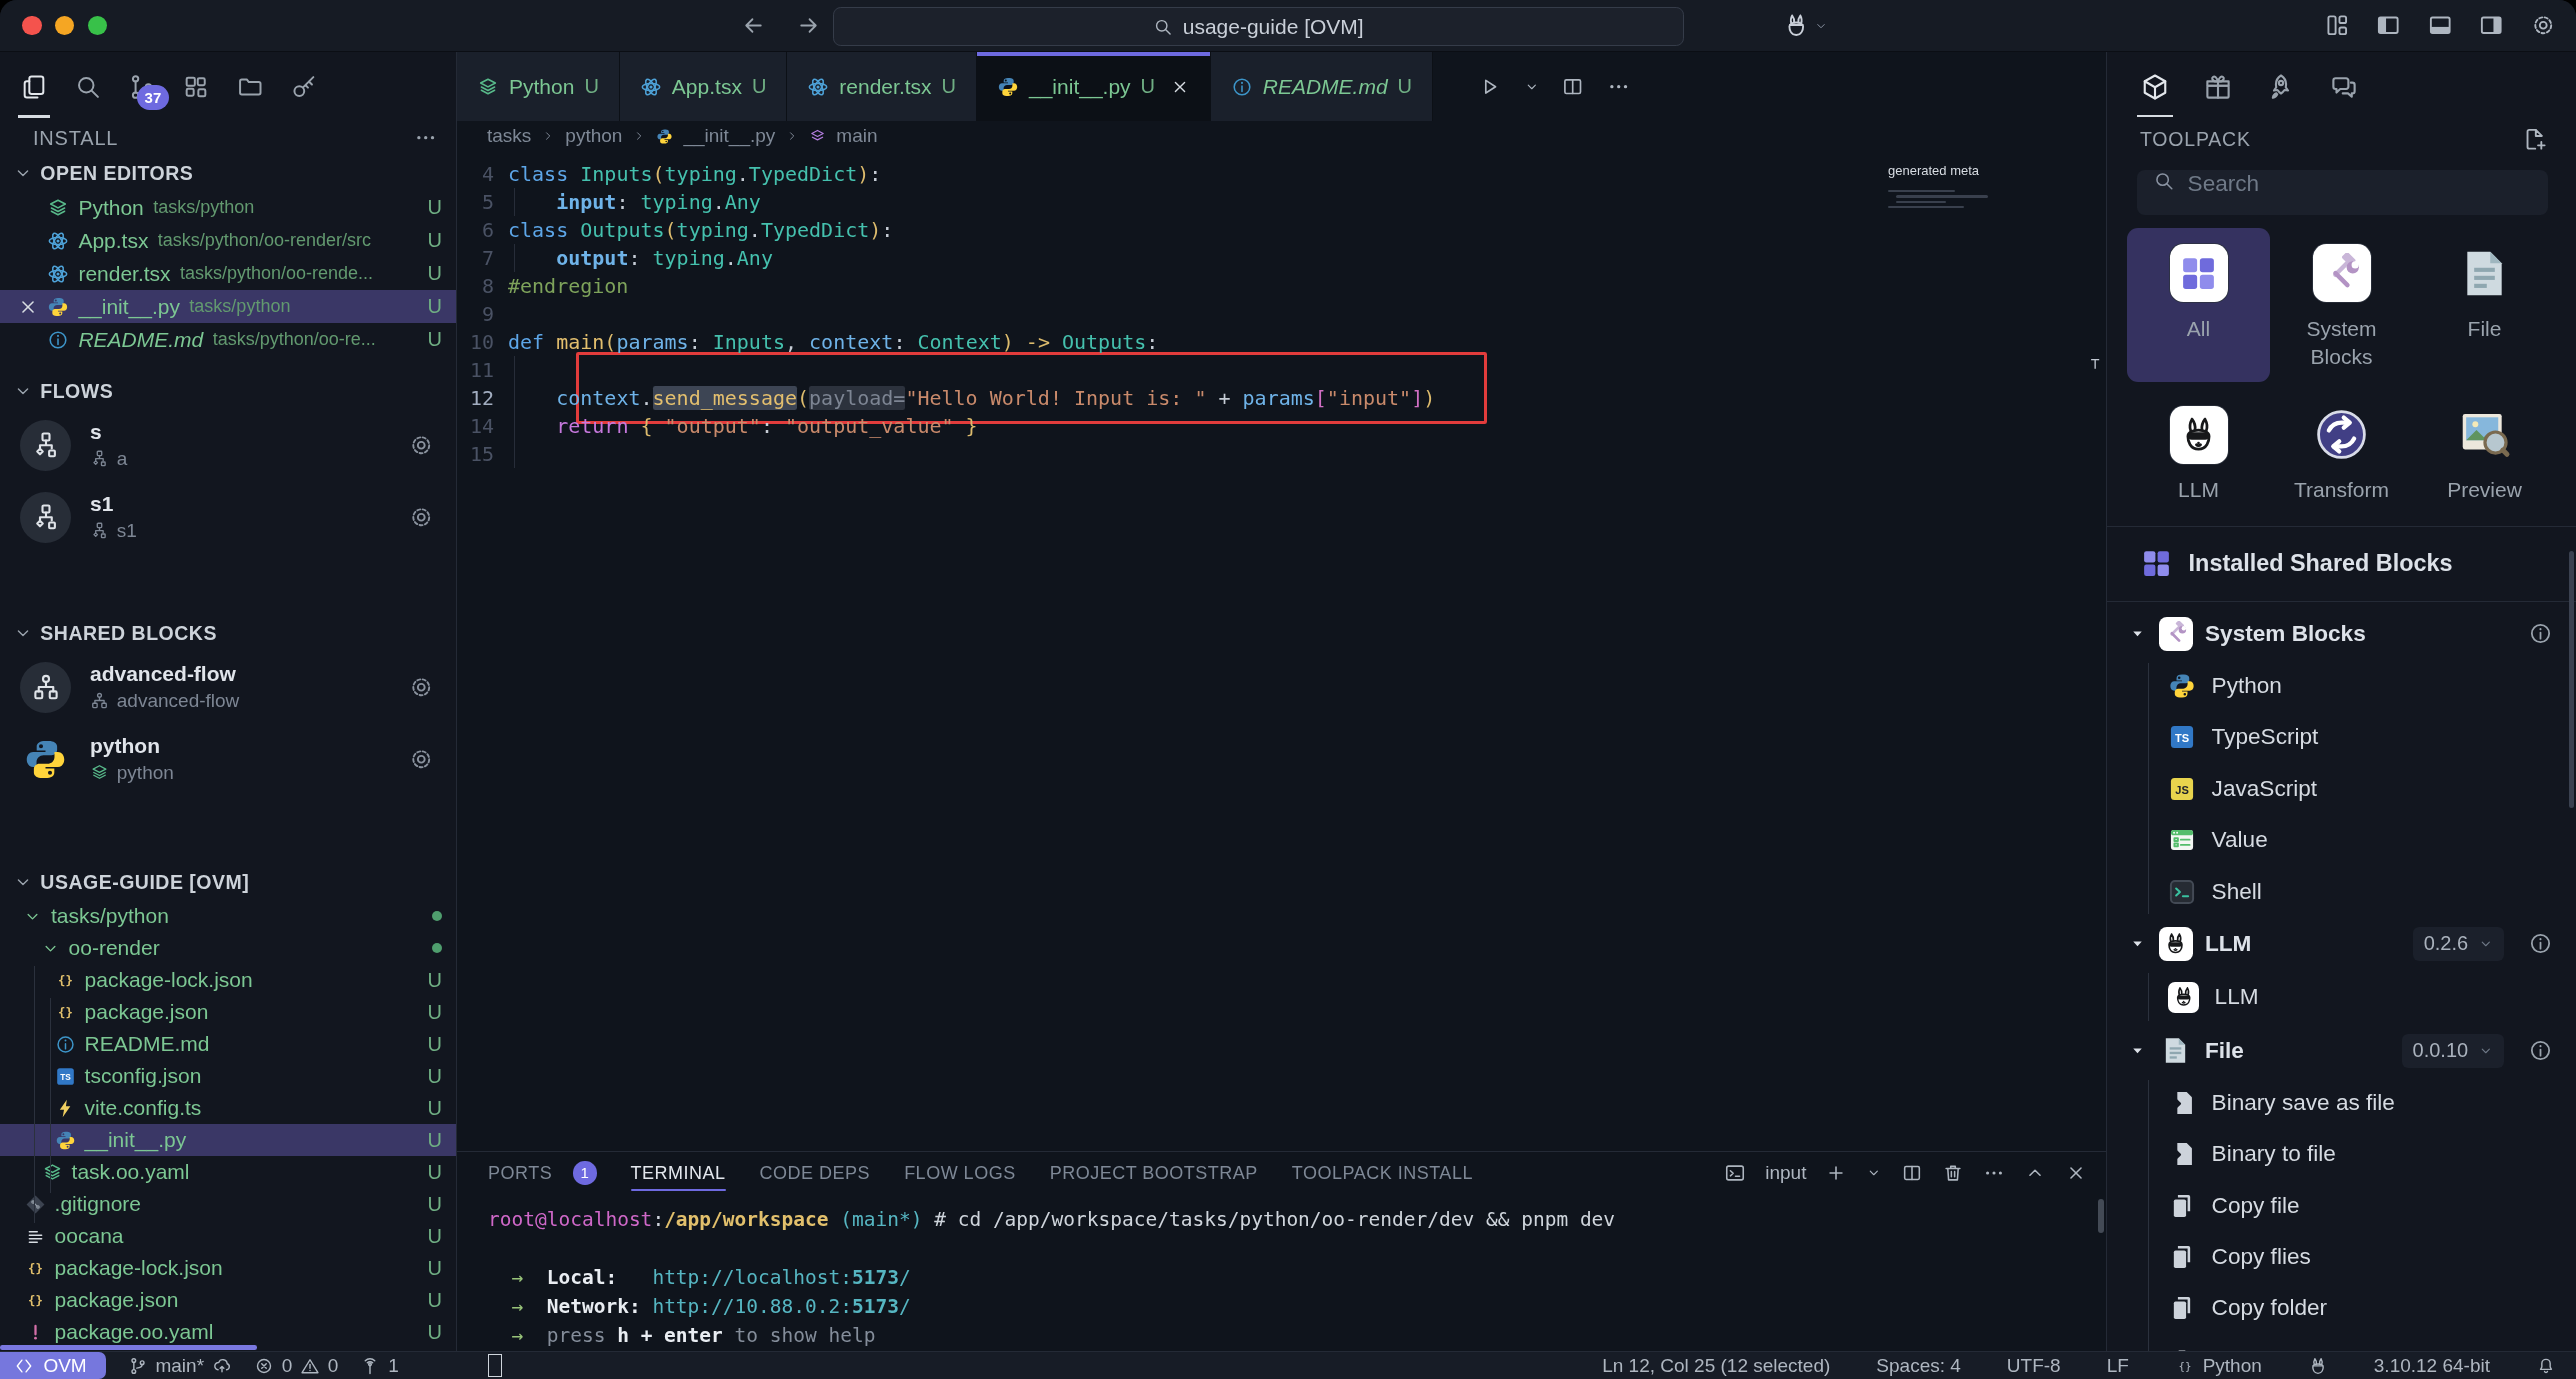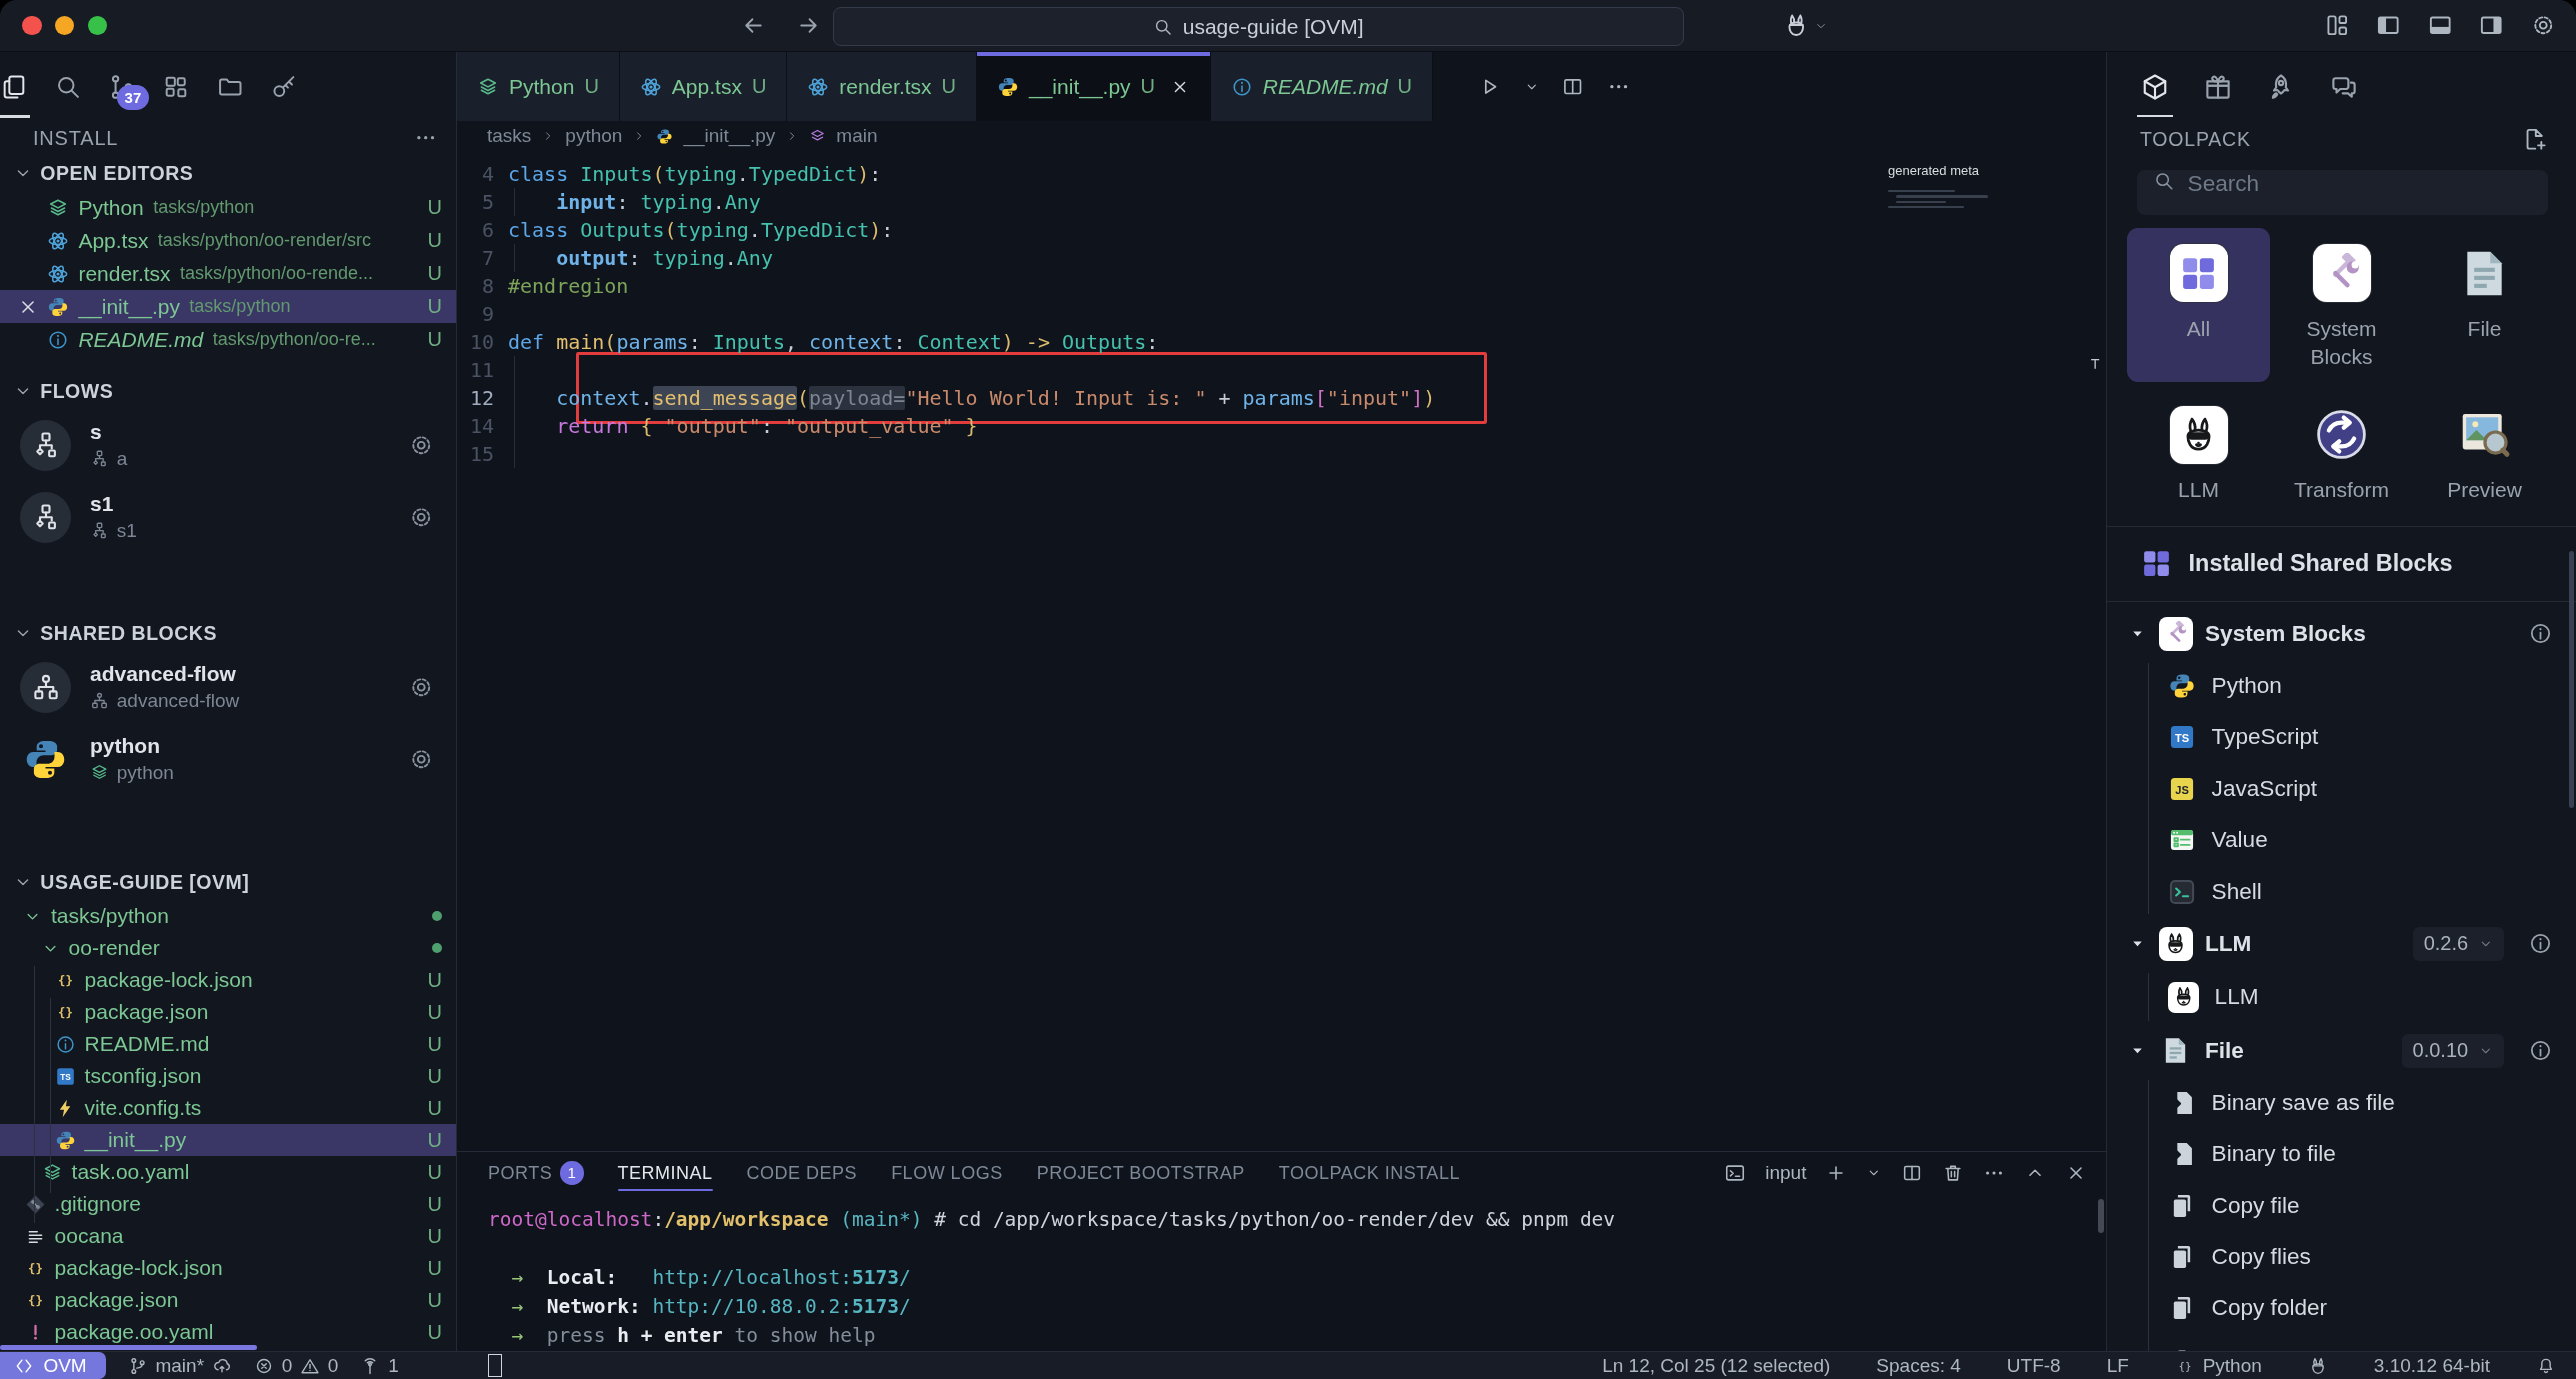--- a/index.html
+++ b/index.html
@@ -24,21 +24,21 @@
   .tb-icons{position:absolute;right:20px;display:flex;gap:25px;color:#aeb6c0;align-items:center;}
   .tb-icons .islot{width:26.5px;height:26.5px;}
 
   
   .main{flex:1;display:flex;min-height:0;}
   .sidebar{width:456px;background:#12161f;border-right:0.8px solid #242a36;flex-shrink:0;position:relative;overflow:hidden;}
   .center{flex:1;display:flex;flex-direction:column;min-width:0;background:#0f141c;}
   .rightpanel{width:469px;background:#12161f;border-left:0.8px solid #242a36;flex-shrink:0;position:relative;overflow:hidden;display:flex;flex-direction:column;}
 
   
-  .activity{height:69px;display:flex;align-items:center;gap:26px;color:#9aa3ad;}
+  .activity{height:69px;display:flex;align-items:center;gap:26px;padding-left:20px;color:#9aa3ad;}
   .act{position:relative;width:28px;height:28px;}
   .act.active{color:#e3e7ec;}
   .act.active::after{content:"";position:absolute;left:-2.3px;right:-2.3px;bottom:-17px;height:2.3px;background:#d7dce2;}
   .act .badge{position:absolute;right:-12.5px;bottom:-9.4px;min-width:25px;height:25px;border-radius:12.5px;background:#6e6ae0;
     color:#fff;font-size:15px;font-weight:bold;display:flex;align-items:center;justify-content:center;padding:0 3.1px;}
   .exp-head{height:34px;display:flex;align-items:center;padding:0 19px 0 33px;color:#9aa3ad;font-size:20px;letter-spacing:0.8px;}
   .exp-head .sp{flex:1;}
   .sec-head{height:36px;display:flex;align-items:center;gap:7.8px;padding-left:12.5px;color:#cdd3da;font-size:19.5px;font-weight:bold;letter-spacing:0.5px;}
   .sec-head .islot{width:20px;height:20px;color:#9aa3ad;}
   .oe-row{height:33px;display:flex;align-items:center;gap:9.4px;padding:0 14px 0 47px;font-size:21px;position:relative;}
@@ -95,21 +95,21 @@
   .tk-pmhl{color:#7d8593;background:#2c323d;border-radius:2.3px;}
   .redbox{position:absolute;left:119px;top:201px;width:905px;height:66px;border:3.1px solid #e23c3c;border-radius:2.3px;pointer-events:none;}
   .minimap{position:absolute;right:101px;top:6.2px;width:117px;color:#d8dde3;font-size:13px;font-family:"Liberation Sans",sans-serif;}
   .minimap .mm-lines{margin-top:4.7px;display:flex;flex-direction:column;gap:3.1px;}
   .mm-bar{height:2.3px;background:#39404d;border-radius:1.6px;}
   .vscroll{position:absolute;right:4.7px;top:206px;width:12.5px;height:14px;color:#c2c9d2;font-size:15.6px;line-height:14px;text-align:center;}
 
   
   .bpanel{height:199px;border-top:0.8px solid #242a36;flex-shrink:0;position:relative;background:#0f141c;}
   .bp-tabs{height:42px;display:flex;align-items:center;gap:34px;padding-left:31px;font-size:18px;letter-spacing:0.5px;color:#7e8896;}
-  .bp-tab{position:relative;display:flex;align-items:center;gap:8px;height:100%;}
+  .bp-tab{position:relative;display:flex;align-items:center;gap:21px;height:100%;}
   .bp-tab.active{color:#e4e8ee;}
   .bp-tab.active::after{content:"";position:absolute;left:0;right:0;bottom:3.1px;height:2.3px;background:#6e6ae0;border-radius:1.6px;}
   .bp-badge{min-width:23.4px;height:23.4px;border-radius:11.7px;background:#6e6ae0;color:#fff;font-size:15px;display:flex;align-items:center;justify-content:center;}
   .bp-actions{position:absolute;right:19px;top:0;height:42px;display:flex;align-items:center;gap:19px;color:#aeb6c0;font-size:19px;}
   .bp-actions .islot{width:22px;height:22px;}
   .bp-actions .small{width:15.6px;height:15.6px;}
   .term{padding:11px 0 0 31px;font-family:"DejaVu Sans Mono",monospace;font-size:19.5px;line-height:29px;white-space:pre;}
   .t-mag{color:#cf68c8}.t-yel{color:#e2c06c;font-weight:bold}.t-cyn{color:#56b6c2}.t-cynb{color:#56b6c2;font-weight:bold}
   .t-tx{color:#cfd5dc}.t-txb{color:#e9edf2;font-weight:bold}.t-grn{color:#98c379}.t-dim{color:#848d9a}
   .t-cursor{display:inline-block;width:11.7px;height:21px;border:1.6px solid #cfd5dc;vertical-align:middle;}

